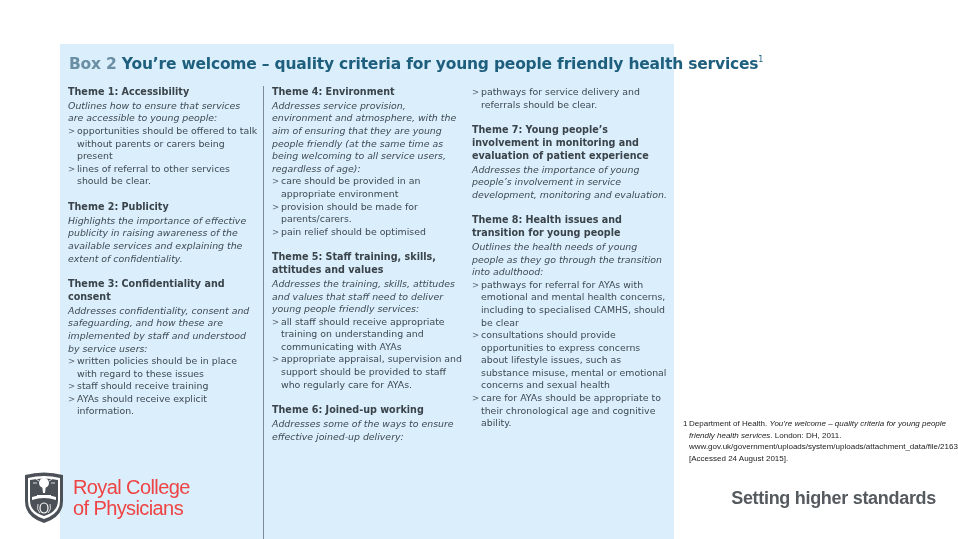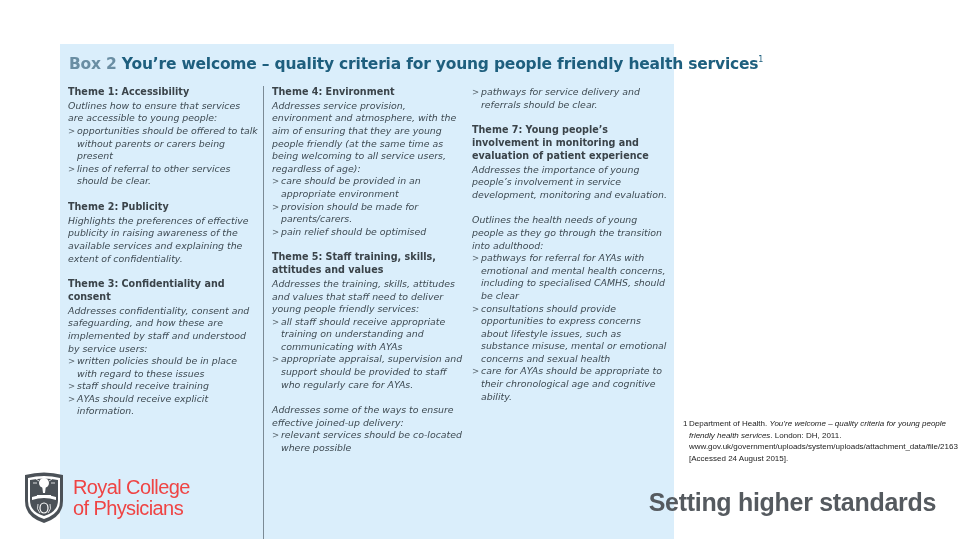--- a/index.html
+++ b/index.html
@@ -32,21 +32,21 @@
       font-size: 9.4px; line-height: 12.6px; color: #3e4a52;
     }
     .col1 { left: 8px; width: 190px; }
     .col2 { left: 203px; width: 200px; border-left: 1px solid #7b8a95; padding-left: 8px; }
     .col3 { left: 408px; width: 200px; padding-left: 4px; }
 
     .theme { margin-bottom: 13px; }
     .theme-head { font-weight: bold; color: #3a4349; font-size: 9.6px; line-height: 12.8px; }
     .theme-desc { margin-top: 1px; font-style: italic; }
     .bullets { list-style: none; }
-    .bullets li { position: relative; padding-left: 9px; font-style: italic; }
+    .bullets li { position: relative; padding-left: 9px; }
     .bullets li::before { content: ">"; position: absolute; left: 0; top: 0; color: #5c6870; font-size: 8.5px; }
 
     .footnote {
       position: absolute; left: 683px; top: 418px; width: 270px;
       font-family: "Liberation Sans", sans-serif;
       font-size: 8px; line-height: 11.5px; color: #222;
     }
     .footnote .fn-num { position: absolute; left: 0; top: 0; }
     .footnote .fn-body { padding-left: 6px; }
     .footnote em { font-style: italic; }
@@ -54,21 +54,21 @@
     .logo { position: absolute; left: 22px; top: 470px; height: 56px; display: flex; align-items: center; }
     .crest { width: 44px; height: 54px; }
     .logo-text {
       margin-left: 7px; font-family: "Liberation Sans", sans-serif;
       font-size: 20px; line-height: 21px; color: #ef4444; letter-spacing: -0.6px;
     }
 
     .tagline {
       position: absolute; right: 22px; top: 488px;
       font-family: "Liberation Sans", sans-serif; font-weight: bold;
-      font-size: 25px; color: #555a5f; letter-spacing: -0.3px;
+      font-size: 18px; color: #555a5f; letter-spacing: -0.3px;
     }
   </style>
 </head>
 <body>
 
 <div class="slide">
 
   <div class="frame-shadow"></div>
 
   <div class="box">
@@ -81,21 +81,21 @@
       <div class="theme">
         <div class="theme-head">Theme 1: Accessibility</div>
         <div class="theme-desc">Outlines how to ensure that services are accessible to young people:</div>
         <ul class="bullets">
           <li>opportunities should be offered to talk without parents or carers being present</li>
           <li>lines of referral to other services should be clear.</li>
         </ul>
       </div>
       <div class="theme">
         <div class="theme-head">Theme 2: Publicity</div>
-        <div class="theme-desc">Highlights the preferences of effective publicity in raising awareness of the available services and explaining the extent of confidentiality.</div>
+        <div class="theme-desc">Highlights the importance of effective publicity in raising awareness of the available services and explaining the extent of confidentiality.</div>
       </div>
       <div class="theme">
         <div class="theme-head">Theme 3: Confidentiality and consent</div>
         <div class="theme-desc">Addresses confidentiality, consent and safeguarding, and how these are implemented by staff and understood by service users:</div>
         <ul class="bullets">
           <li>written policies should be in place with regard to these issues</li>
           <li>staff should receive training</li>
           <li>AYAs should receive explicit information.</li>
         </ul>
       </div>
@@ -113,38 +113,37 @@
       </div>
       <div class="theme">
         <div class="theme-head">Theme 5: Staff training, skills, attitudes and values</div>
         <div class="theme-desc">Addresses the training, skills, attitudes and values that staff need to deliver young people friendly services:</div>
         <ul class="bullets">
           <li>all staff should receive appropriate training on understanding and communicating with AYAs</li>
           <li>appropriate appraisal, supervision and support should be provided to staff who regularly care for AYAs.</li>
         </ul>
       </div>
       <div class="theme">
+        <div class="theme-head">Theme 6: Joined-up working</div>
         <div class="theme-desc">Addresses some of the ways to ensure effective joined-up delivery:</div>
-        <ul class="bullets">
-          <li>relevant services should be co-located where possible</li>
-        </ul>
       </div>
     </div>
 
     <div class="col col3">
       <div class="theme">
         <ul class="bullets">
           <li>pathways for service delivery and referrals should be clear.</li>
         </ul>
       </div>
       <div class="theme">
         <div class="theme-head">Theme 7: Young people’s involvement in monitoring and evaluation of patient experience</div>
         <div class="theme-desc">Addresses the importance of young people’s involvement in service development, monitoring and evaluation.</div>
       </div>
       <div class="theme">
+        <div class="theme-head">Theme 8: Health issues and transition for young people</div>
         <div class="theme-desc">Outlines the health needs of young people as they go through the transition into adulthood:</div>
         <ul class="bullets">
           <li>pathways for referral for AYAs with emotional and mental health concerns, including to specialised CAMHS, should be clear</li>
           <li>consultations should provide opportunities to express concerns about lifestyle issues, such as substance misuse, mental or emotional concerns and sexual health</li>
           <li>care for AYAs should be appropriate to their chronological age and cognitive ability.</li>
         </ul>
       </div>
     </div>
   </div>
 

